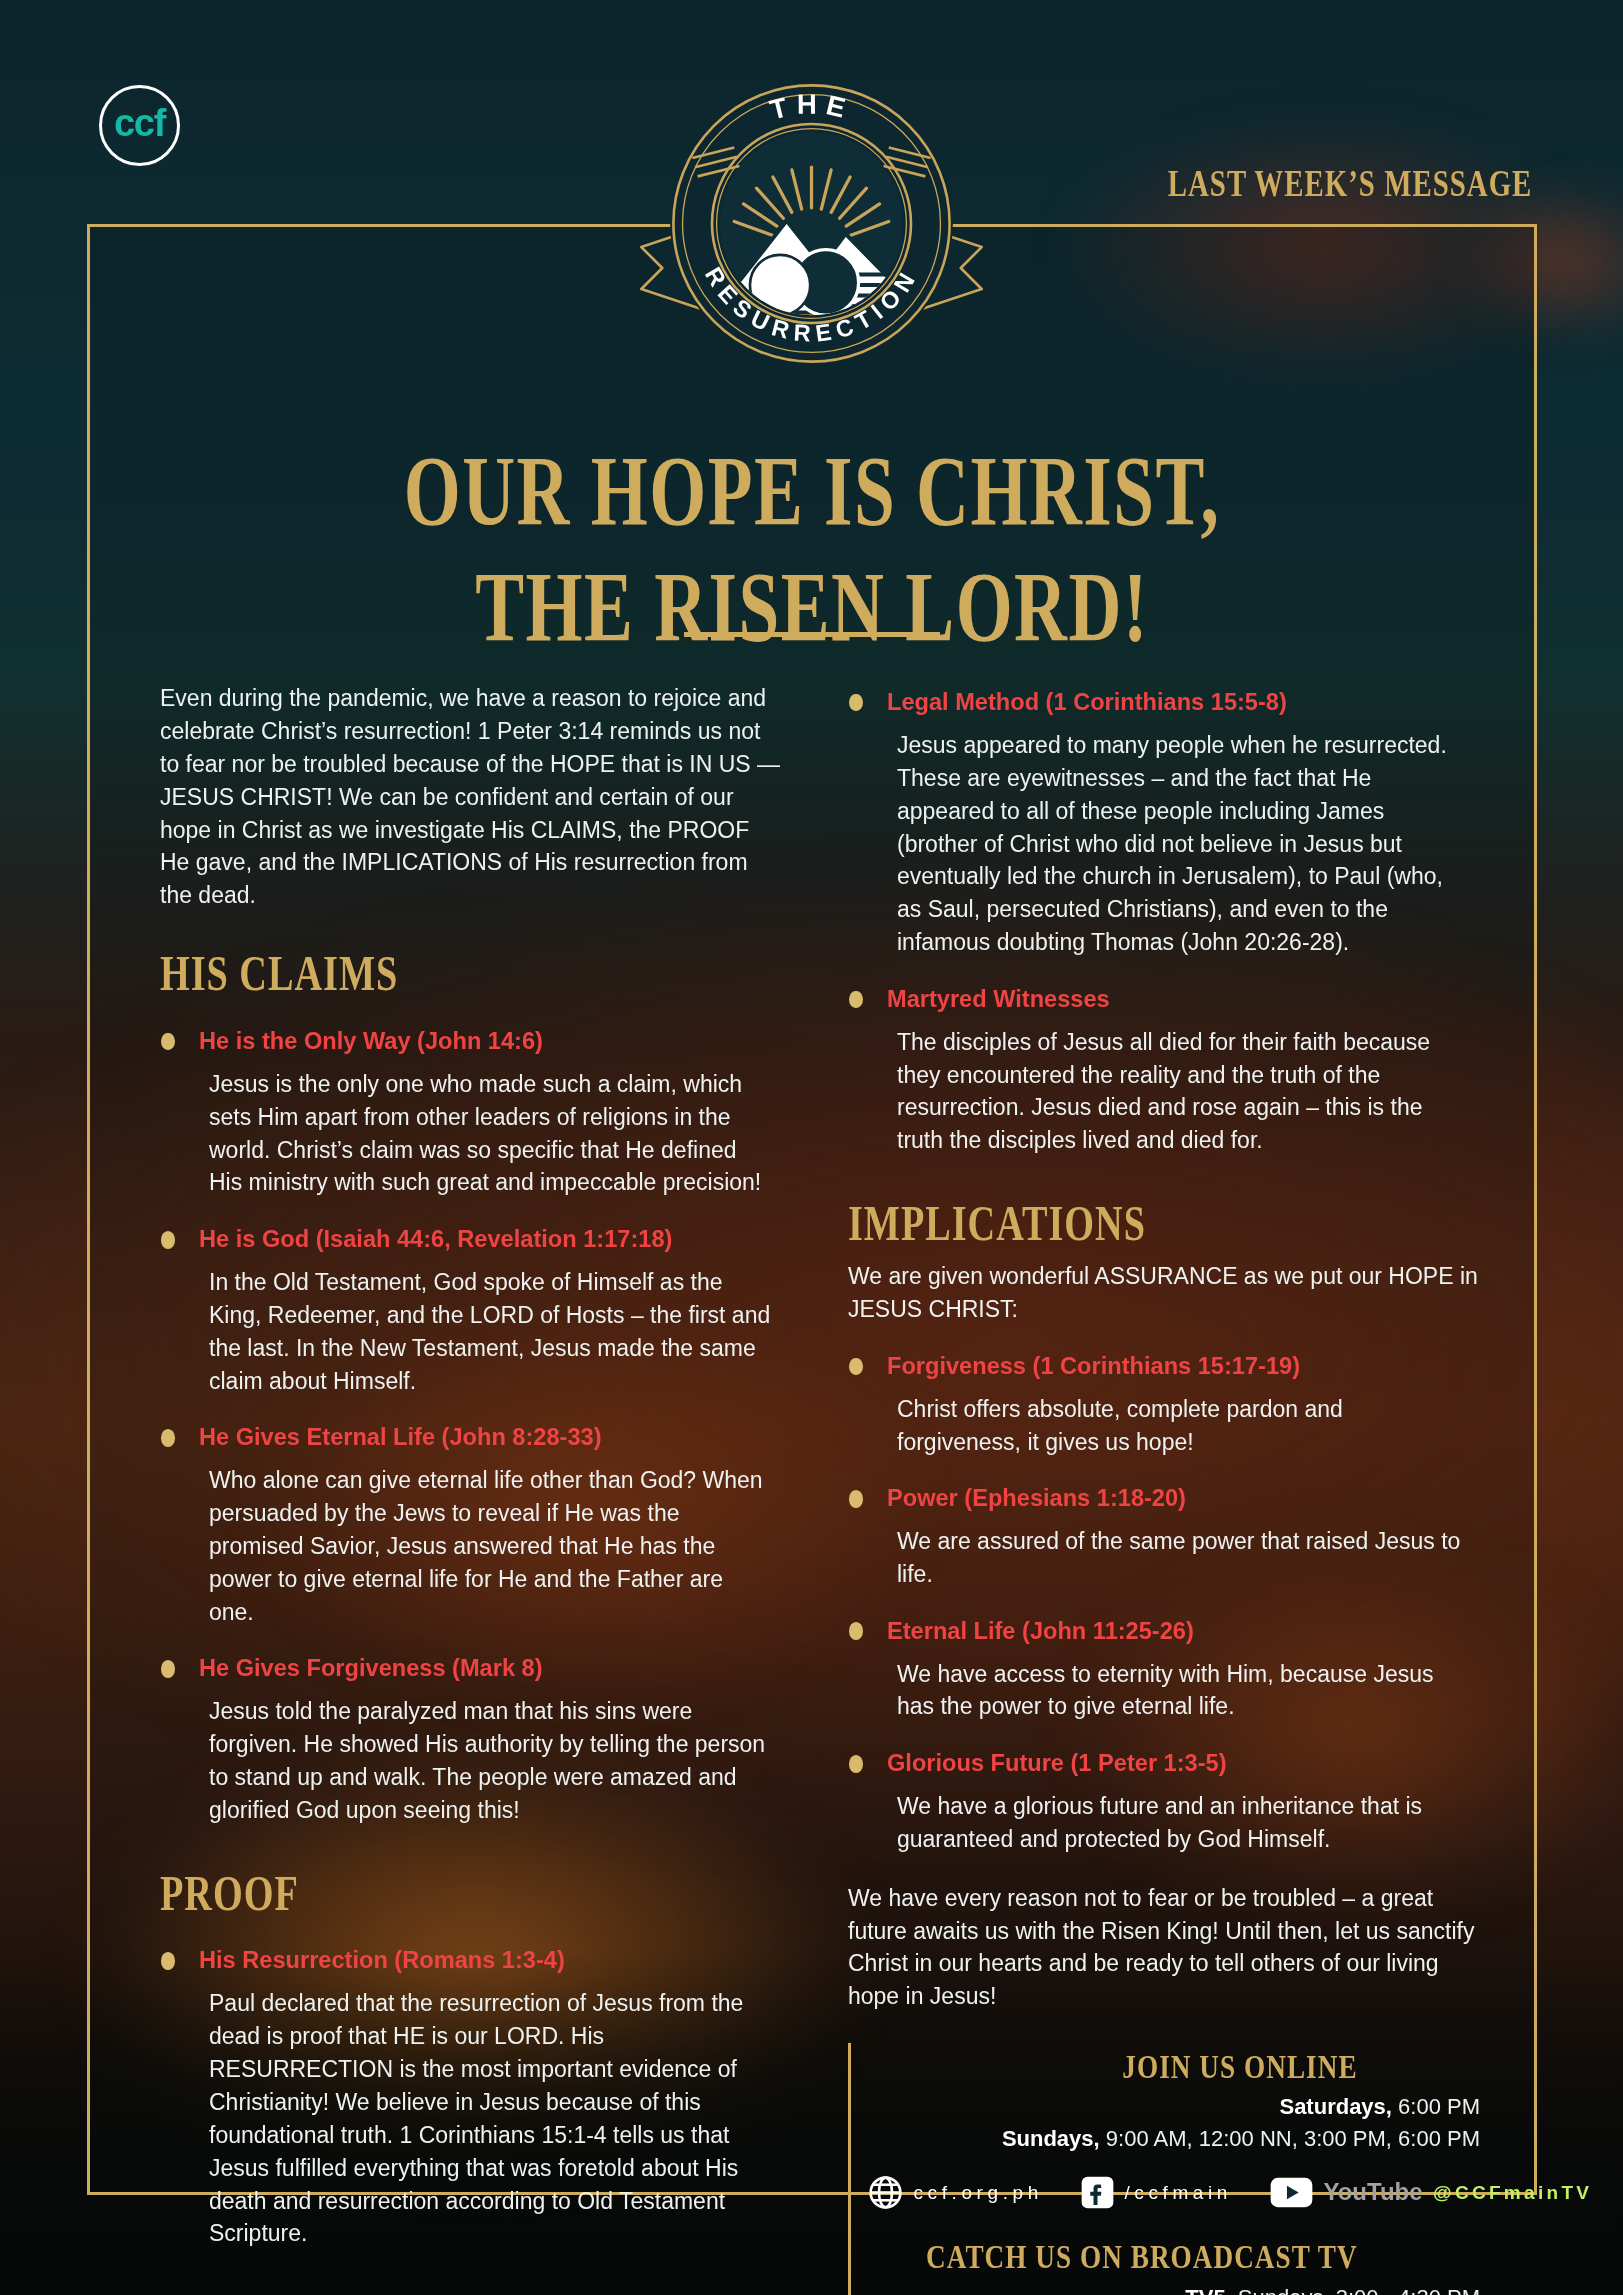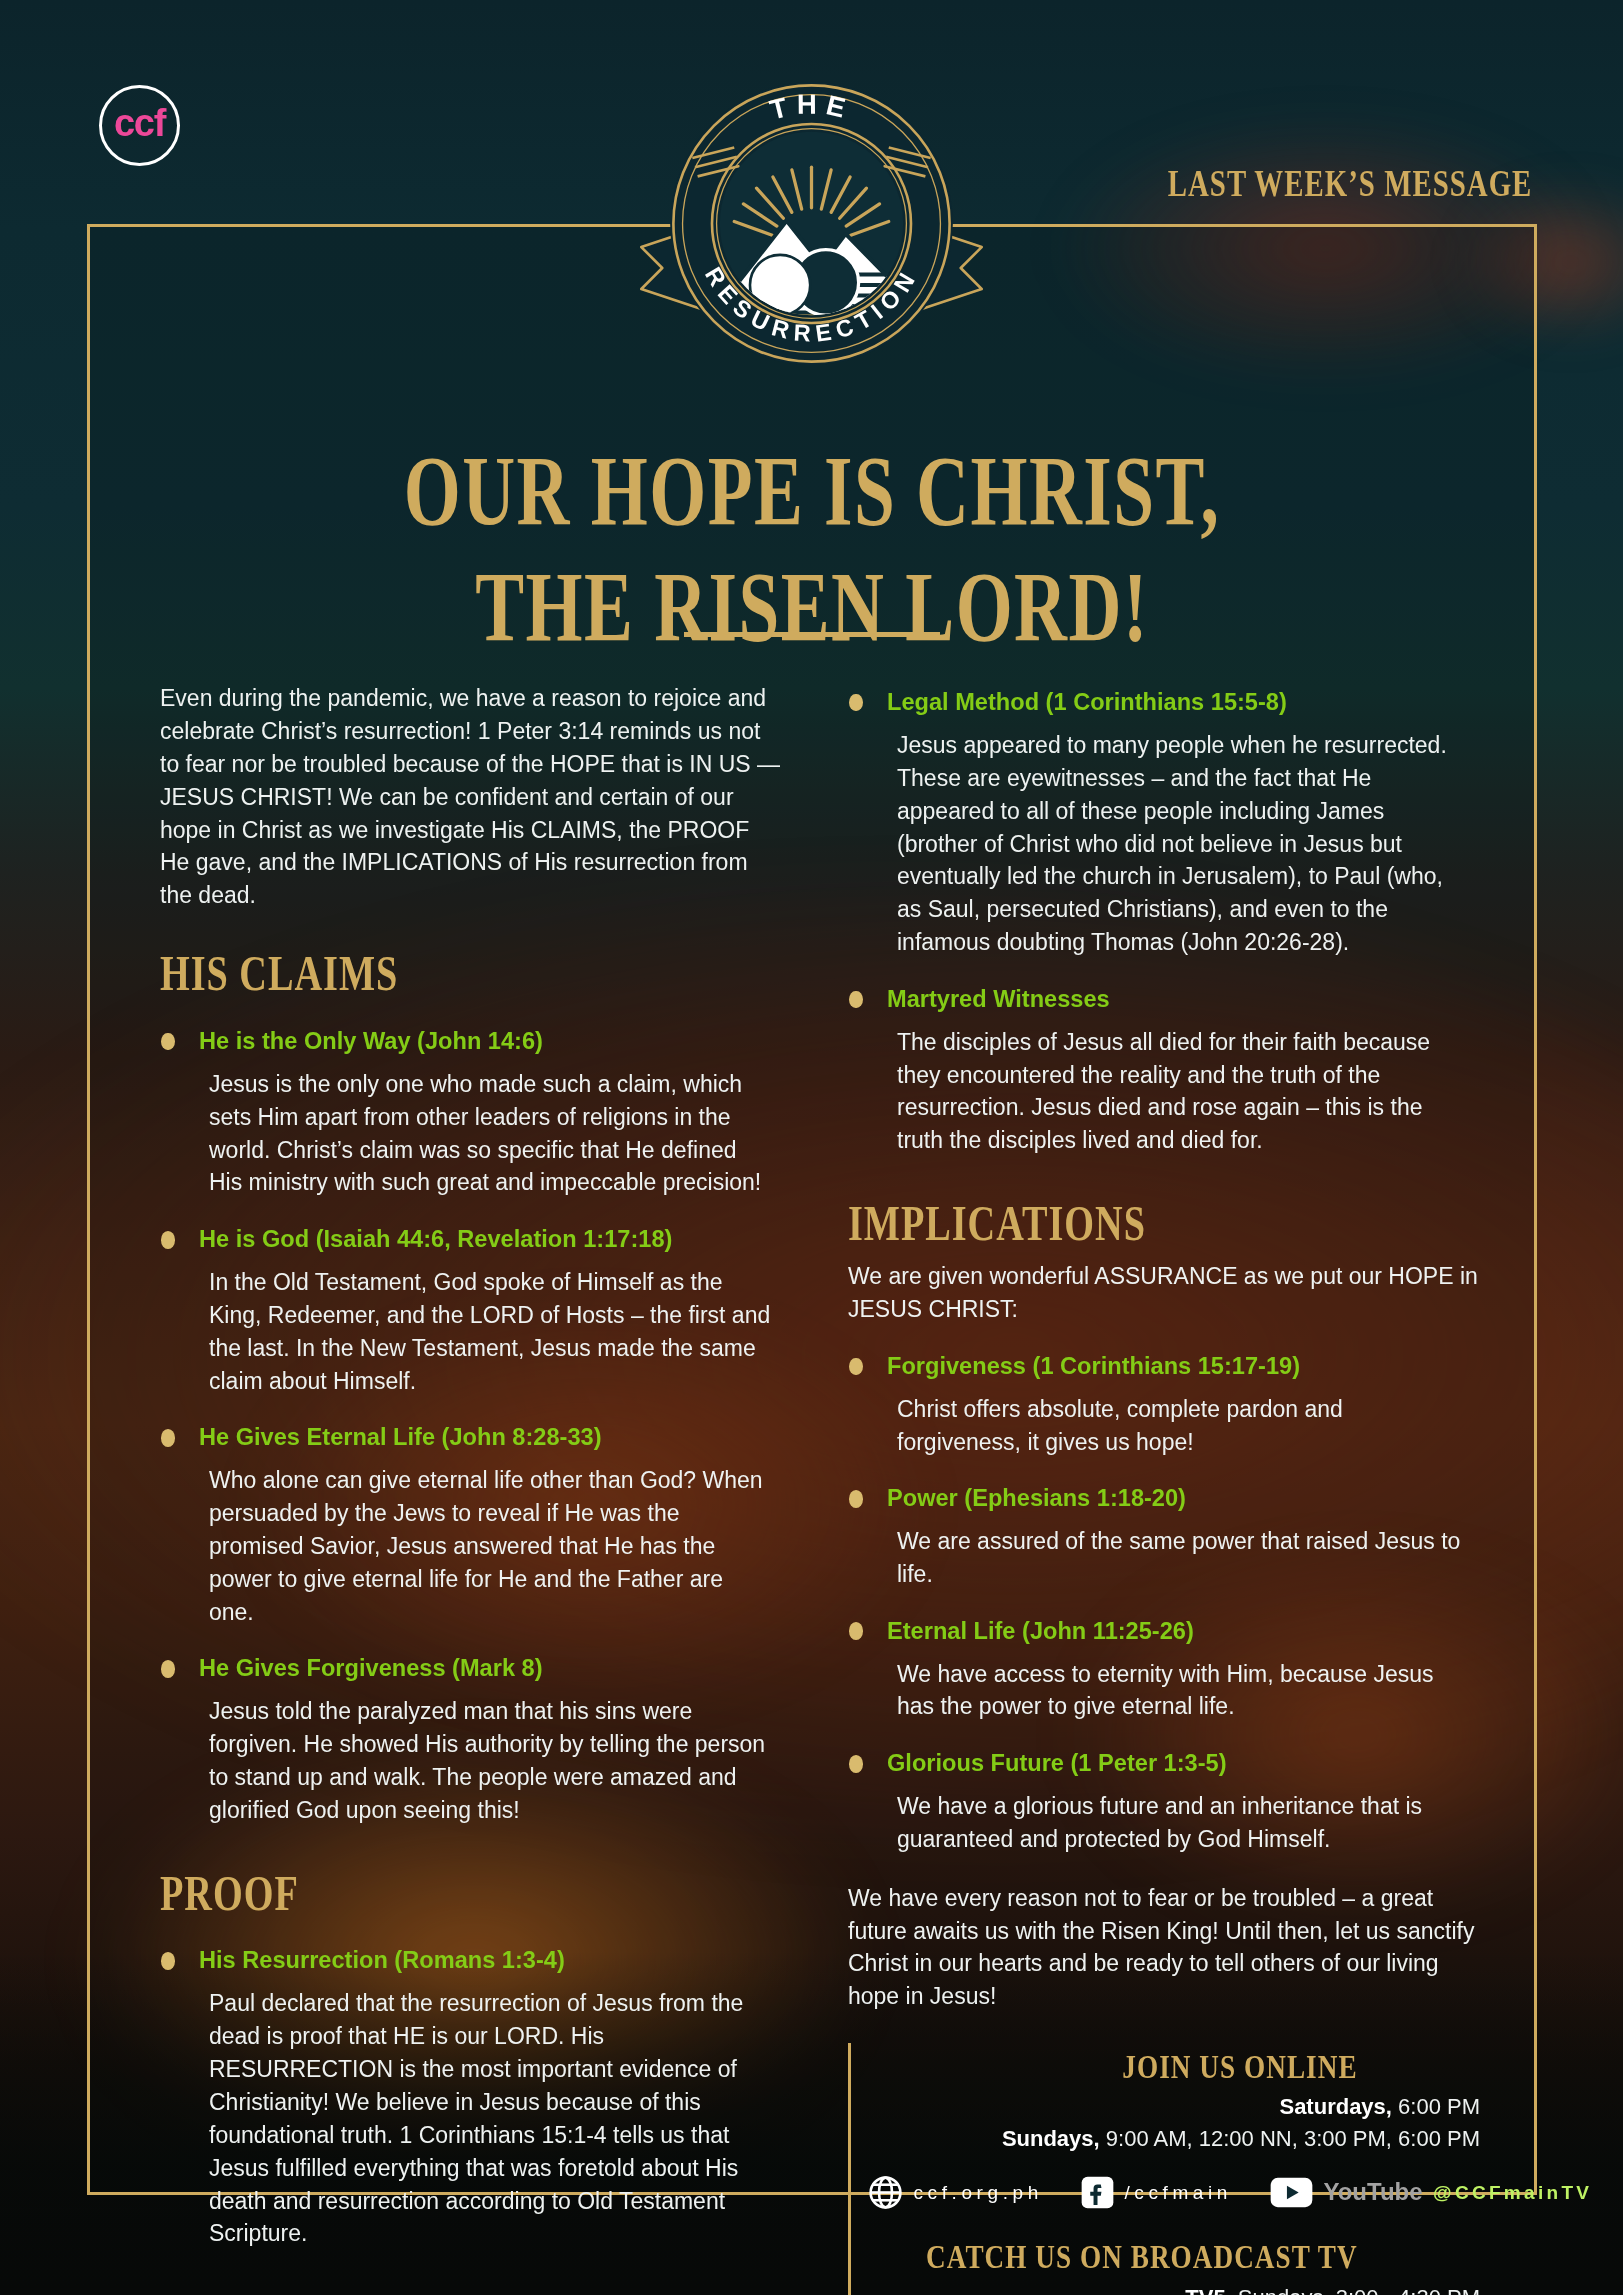--- a/index.html
+++ b/index.html
@@ -49,21 +49,21 @@
   .frame{
     position:absolute;left:87px;top:224px;width:1450px;height:1971px;
     box-sizing:border-box;border:3.9px solid #cfab5e;z-index:2;
   }
   
   .ccf-logo{
     position:absolute;left:99px;top:85px;width:81px;height:81px;
     box-sizing:border-box;border:3.9px solid #ffffff;border-radius:50%;
     display:flex;align-items:center;justify-content:center;z-index:3;
   }
-  .ccf-logo span{font-weight:700;font-size:38px;letter-spacing:-1.3px;color:#ec4899;
+  .ccf-logo span{font-weight:700;font-size:38px;letter-spacing:-1.3px;color:#14b8a6;
     transform:translateY(-2px);}
   .display{font-family:"Liberation Serif", serif;font-weight:700;color:#cfab5e;}
   .tagline{
     position:absolute;left:1087px;top:162px;width:367px;text-align:right;
     font-size:37px;letter-spacing:1.3px;transform:scaleX(.78);transform-origin:100% 50%;
     z-index:3;white-space:nowrap;
   }
   .badge{position:absolute;left:615px;top:52px;z-index:4;}
   
   .title{
@@ -83,21 +83,21 @@
   .section-heading{
     margin:38px 0 6.5px 0;font-size:51px;letter-spacing:1.3px;line-height:1.1;
     transform:scaleX(.75);transform-origin:0 50%;white-space:nowrap;
   }
   .section-heading.first{margin-top:33px;}
   .item{position:relative;padding-left:39px;margin-top:23.6px;}
   .item .bullet{
     position:absolute;left:1.3px;top:7.9px;width:13.7px;height:17.7px;border-radius:50%;
     background:#d9bb6e;
   }
-  .item h3{margin:0 0 2.6px 0;font-size:23.6px;line-height:1.4;color:#84cc16;}
+  .item h3{margin:0 0 2.6px 0;font-size:23.6px;line-height:1.4;color:#ef4444;}
   .item p{margin:10px;}
   .imp-intro{margin-top:9.2px !important;}
   .outro{margin-top:26px !important;}
   
   .info{
     margin-top:30px;border-left:3.9px solid #cfab5e;padding:3.9px 0 5.2px 17px;text-align:right;
   }
   .info-heading{
     margin:0 0 5.2px 0;font-size:34px;letter-spacing:1.3px;line-height:1.15;
     transform:scaleX(.8);transform-origin:0 50%;white-space:nowrap;

